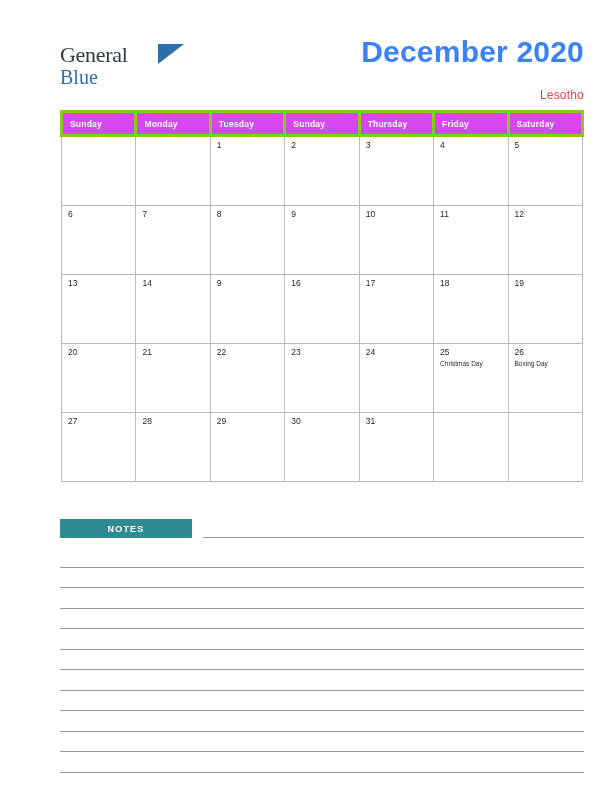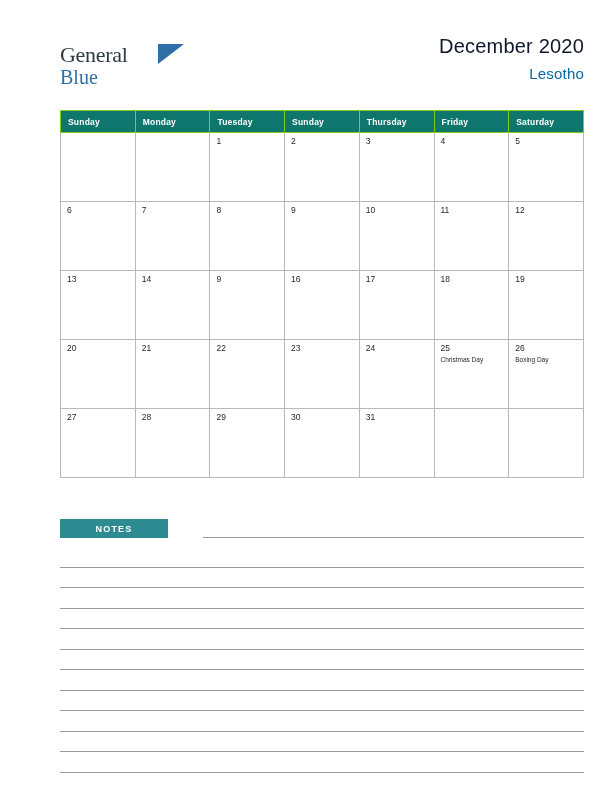--- a/index.html
+++ b/index.html
@@ -63,52 +63,52 @@
     border-left: 26px solid #2e6fa7;
     border-bottom: 20px solid transparent;
   }
   .title-block {
     position: absolute;
     right: 0;
     top: 0;
     text-align: right;
   }
   .month-title {
-    font-size: 20px;
-    color: #0f172a;
-    font-weight: normal;
+    font-size: 30px;
+    color: #3b82f6;
+    font-weight: bold;
     letter-spacing: 0.2px;
     line-height: 1.05;
     font-family: "Liberation Sans", sans-serif;
   }
   .country {
-    font-size: 15px;
-    color: #0369a1;
-    margin-top: 8px;
+    font-size: 12px;
+    color: #ef4444;
+    margin-top: 20px;
     letter-spacing: 0.2px;
   }
 
   
   .calendar {
     position: absolute;
     left: 44px;
     top: 110px;
     width: 524px;
     border-collapse: collapse;
     table-layout: fixed;
   }
   .calendar th {
-    background: #0f766e;
+    background: #d946ef;
     color: #ffffff;
     font-size: 8.5px;
     font-weight: bold;
     text-align: left;
     padding: 5px 0 5px 7px;
     height: 11px;
-    border: 1px solid #84cc16;
+    border: 3px solid #84cc16;
     letter-spacing: 0.2px;
   }
   .calendar td {
     border: 1px solid #b9b9b9;
     height: 62px;
     vertical-align: top;
     padding: 4px 4px 2px 6px;
     font-size: 8.5px;
     color: #231f20;
   }
@@ -131,21 +131,21 @@
   .notes-wrap {
     position: absolute;
     left: 44px;
     top: 519px;
     width: 524px;
   }
   .notes-label {
     position: absolute;
     left: 0;
     top: 0;
-    width: 108px;
+    width: 132px;
     height: 19px;
     background: #2e8b91;
     color: #ffffff;
     font-size: 9px;
     font-weight: bold;
     letter-spacing: 1.2px;
     display: flex;
     align-items: center;
     justify-content: center;
   }

